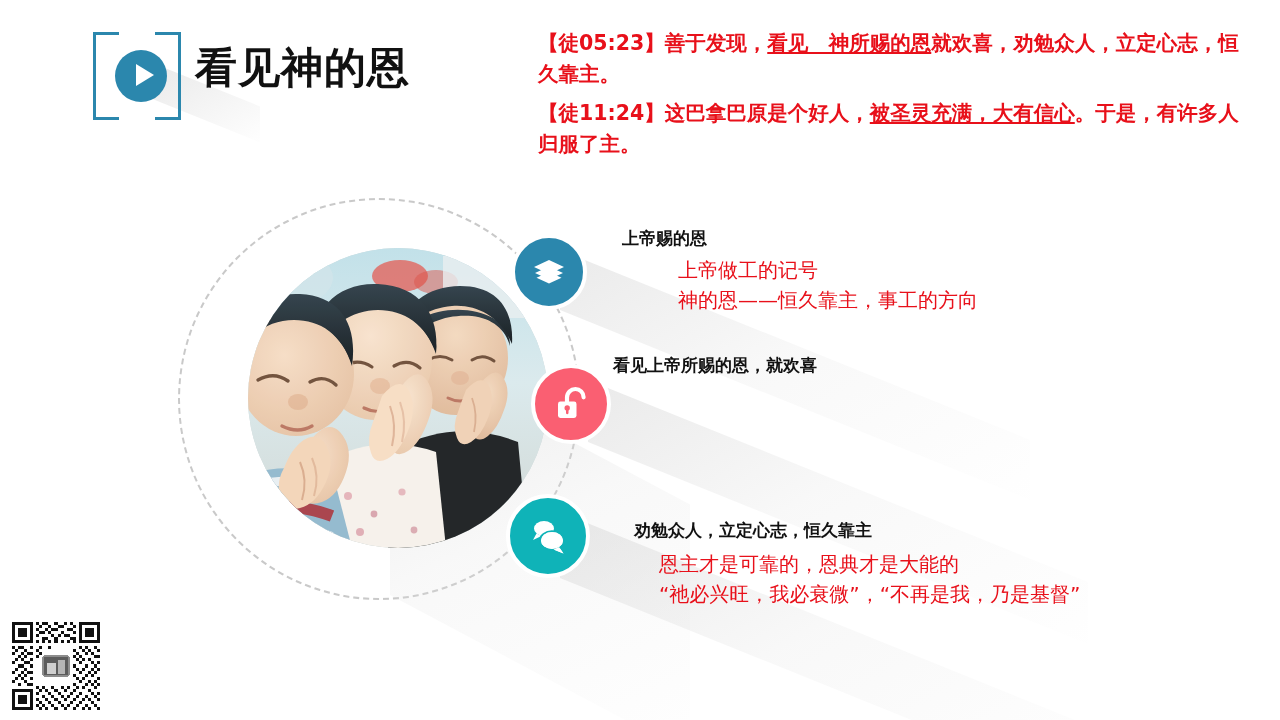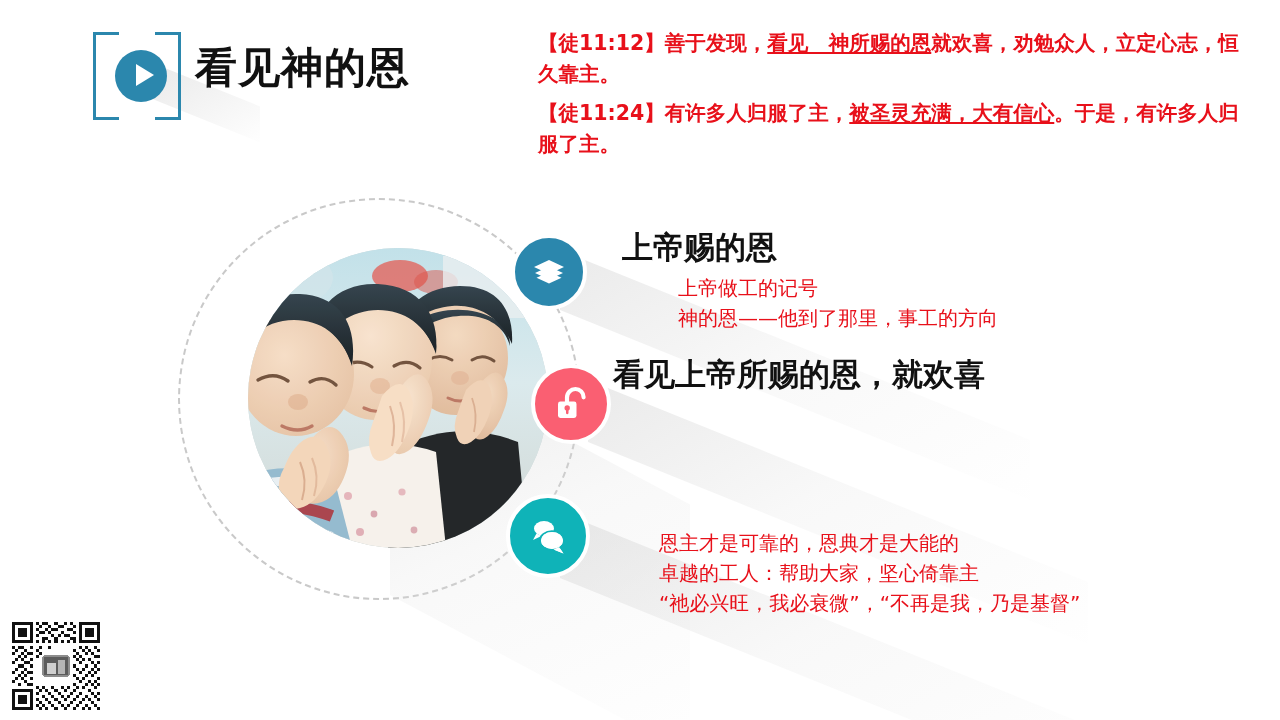--- a/index.html
+++ b/index.html
@@ -176,21 +176,21 @@
   }
   .icon-circle svg { display: block; }
 
   #icon-1 { left: 511px; top: 234px; width: 76px; height: 76px; background: #2b87ad; }
   #icon-2 { left: 531px; top: 364px; width: 80px; height: 80px; background: #fa5f72; }
   #icon-3 { left: 506px; top: 494px; width: 84px; height: 84px; background: #0fb3b8; }
 
   
   .section { position: absolute; }
   .sec-head {
-    font-size: 31px;
+    font-size: 17px;
     font-weight: bold;
     color: #111111;
     white-space: nowrap;
     line-height: 1.25;
   }
   .sec-lines {
     color: #e8101a;
     font-size: 20px;
     font-weight: normal;
     line-height: 30px;
@@ -241,24 +241,24 @@
     </div>
     <div class="logo-circle">
       <div class="logo-play"></div>
     </div>
   </div>
 
   <div class="slide-title">看见神的恩</div>
 
   <div class="scripture">
     <p>
-      <span>【徒11:12】</span><span>善于发现，</span><u>看见　神所赐的恩</u><span>就欢喜，劝勉众人，立定心志，恒久靠主。</span>
+      <span>【徒05:23】</span><span>善于发现，</span><u>看见　神所赐的恩</u><span>就欢喜，劝勉众人，立定心志，恒久靠主。</span>
     </p>
     <p>
-      <span>【徒11:24】</span><span>有许多人归服了主，</span><u>被圣灵充满，大有信心</u><span>。于是，有许多人归服了主。</span>
+      <span>【徒11:24】</span><span>这巴拿巴原是个好人，</span><u>被圣灵充满，大有信心</u><span>。于是，有许多人归服了主。</span>
     </p>
   </div>
 
   <div class="photo-circle">
     <svg class="photo-svg" viewBox="0 0 300 300" xmlns="http://www.w3.org/2000/svg" role="img">
       <defs>
         <linearGradient id="bgw" x1="0" y1="0" x2="0" y2="1">
           <stop offset="0" stop-color="#bfe0e8"></stop>
           <stop offset="0.45" stop-color="#d9e9ec"></stop>
           <stop offset="1" stop-color="#cfd6d2"></stop>
@@ -388,32 +388,32 @@
       <ellipse cx="24" cy="23.5" rx="12" ry="9.2" fill="none" stroke="#0fb3b8" stroke-width="2"></ellipse>
       <path d="M31 30 L35.5 36.5 L25.5 32.5 Z" fill="#ffffff"></path>
       <ellipse cx="24" cy="23.5" rx="11" ry="8.4" fill="#ffffff"></ellipse>
     </svg>
   </div>
 
   <div class="section" id="sec-1">
     <div class="sec-head">上帝赐的恩</div>
     <div class="sec-lines">
       <div>上帝做工的记号</div>
-      <div>神的恩——他到了那里，事工的方向</div>
+      <div>神的恩——恒久靠主，事工的方向</div>
     </div>
   </div>
 
   <div class="section" id="sec-2">
     <div class="sec-head">看见上帝所赐的恩，就欢喜</div>
   </div>
 
   <div class="section" id="sec-3">
+    <div class="sec-head">劝勉众人，立定心志，恒久靠主</div>
     <div class="sec-lines">
       <div>恩主才是可靠的，恩典才是大能的</div>
-      <div>卓越的工人：帮助大家，坚心倚靠主</div>
       <div>“祂必兴旺，我必衰微”，“不再是我，乃是基督”</div>
     </div>
   </div>
 
   <div class="qr">
     <svg viewBox="0 0 29 29" xmlns="http://www.w3.org/2000/svg" shape-rendering="crispEdges">
       <rect width="29" height="29" fill="#ffffff"></rect>
       <g fill="#111111">
 
         <rect x="0" y="0" width="7" height="1"></rect>

